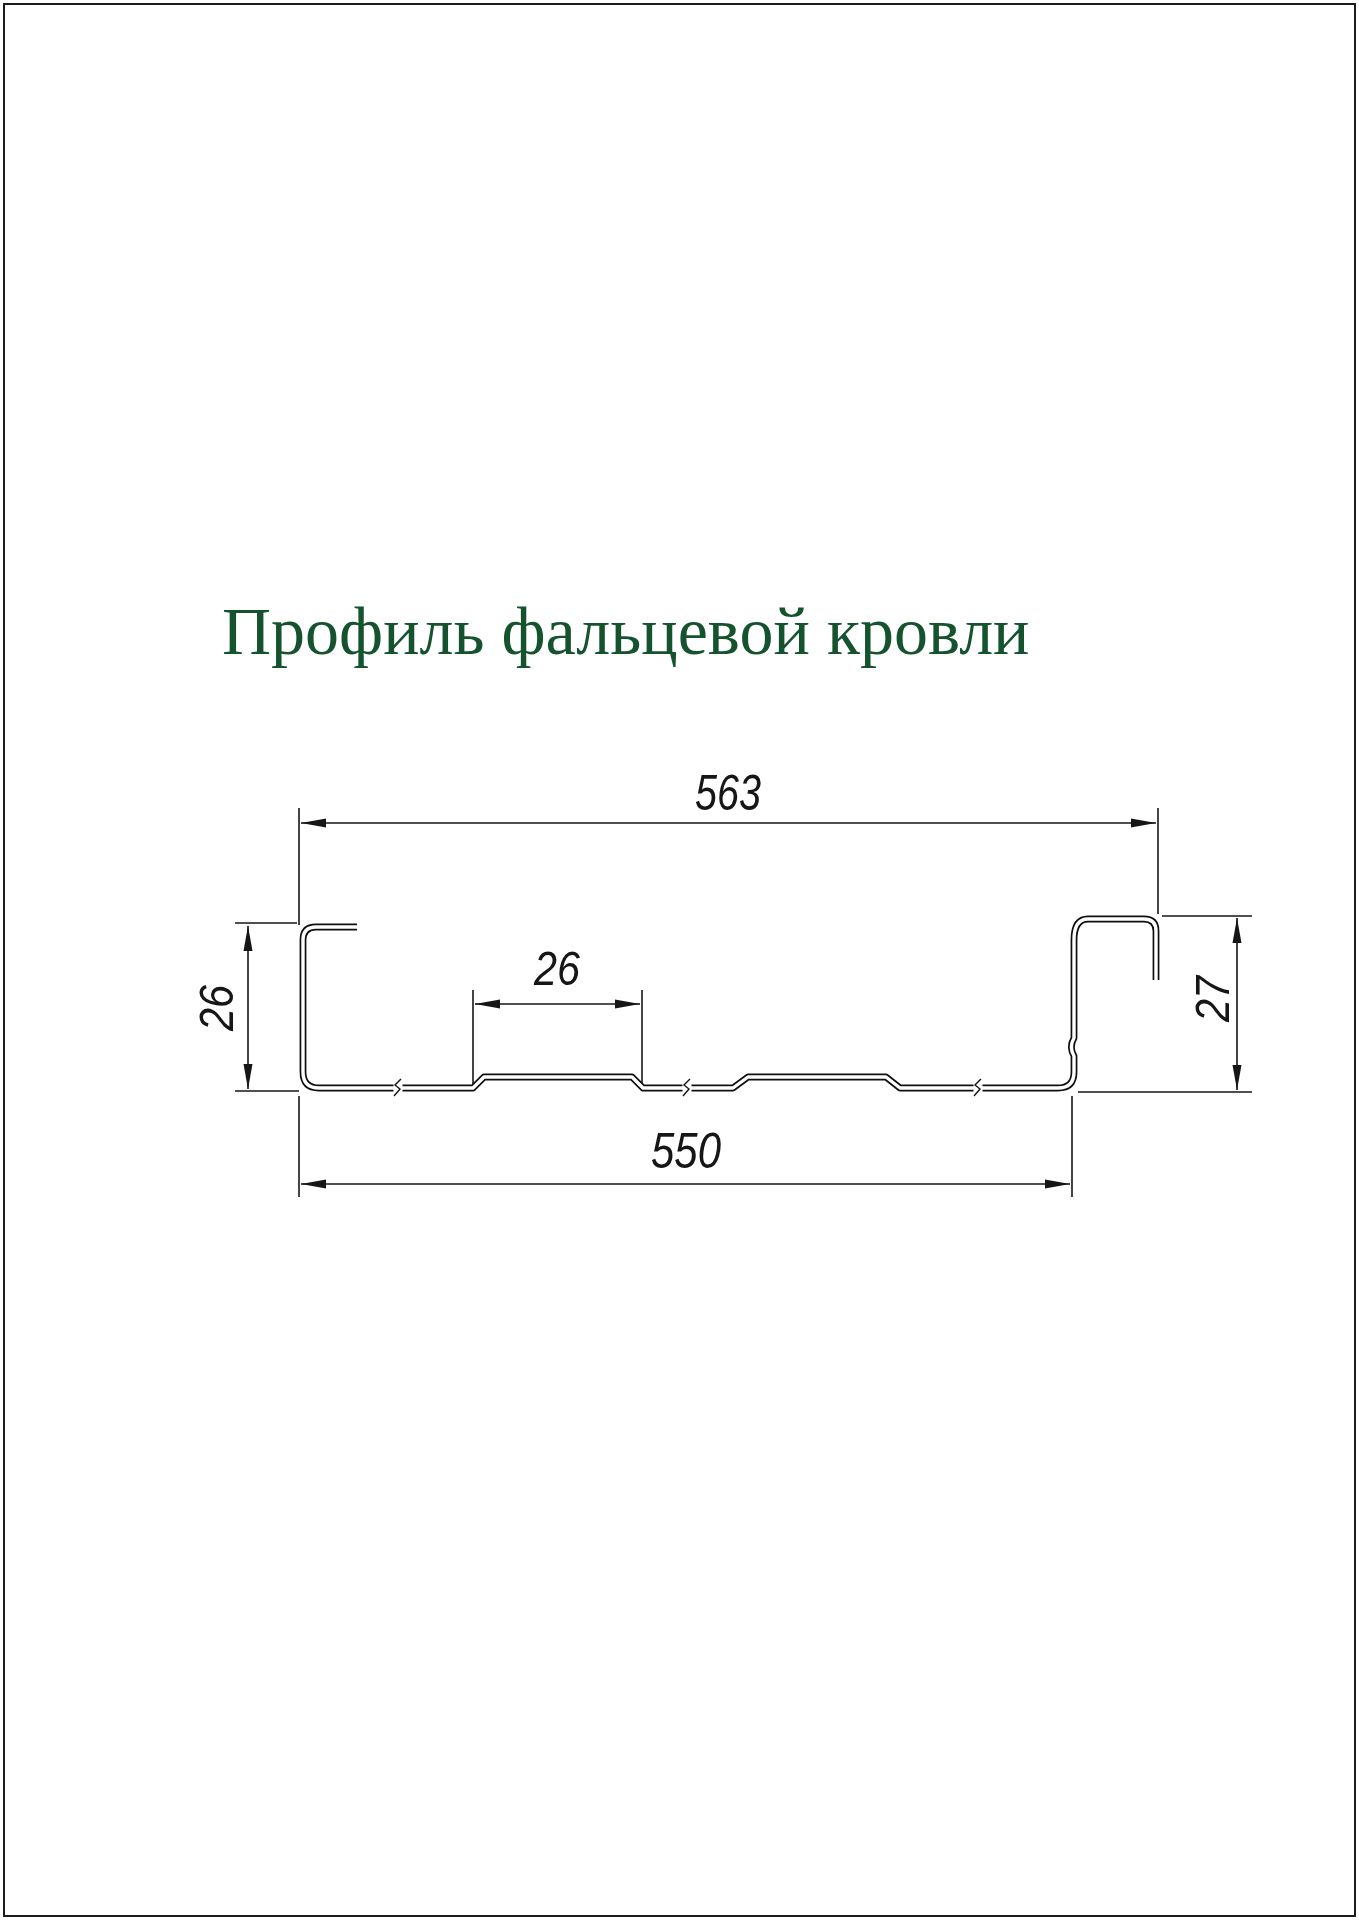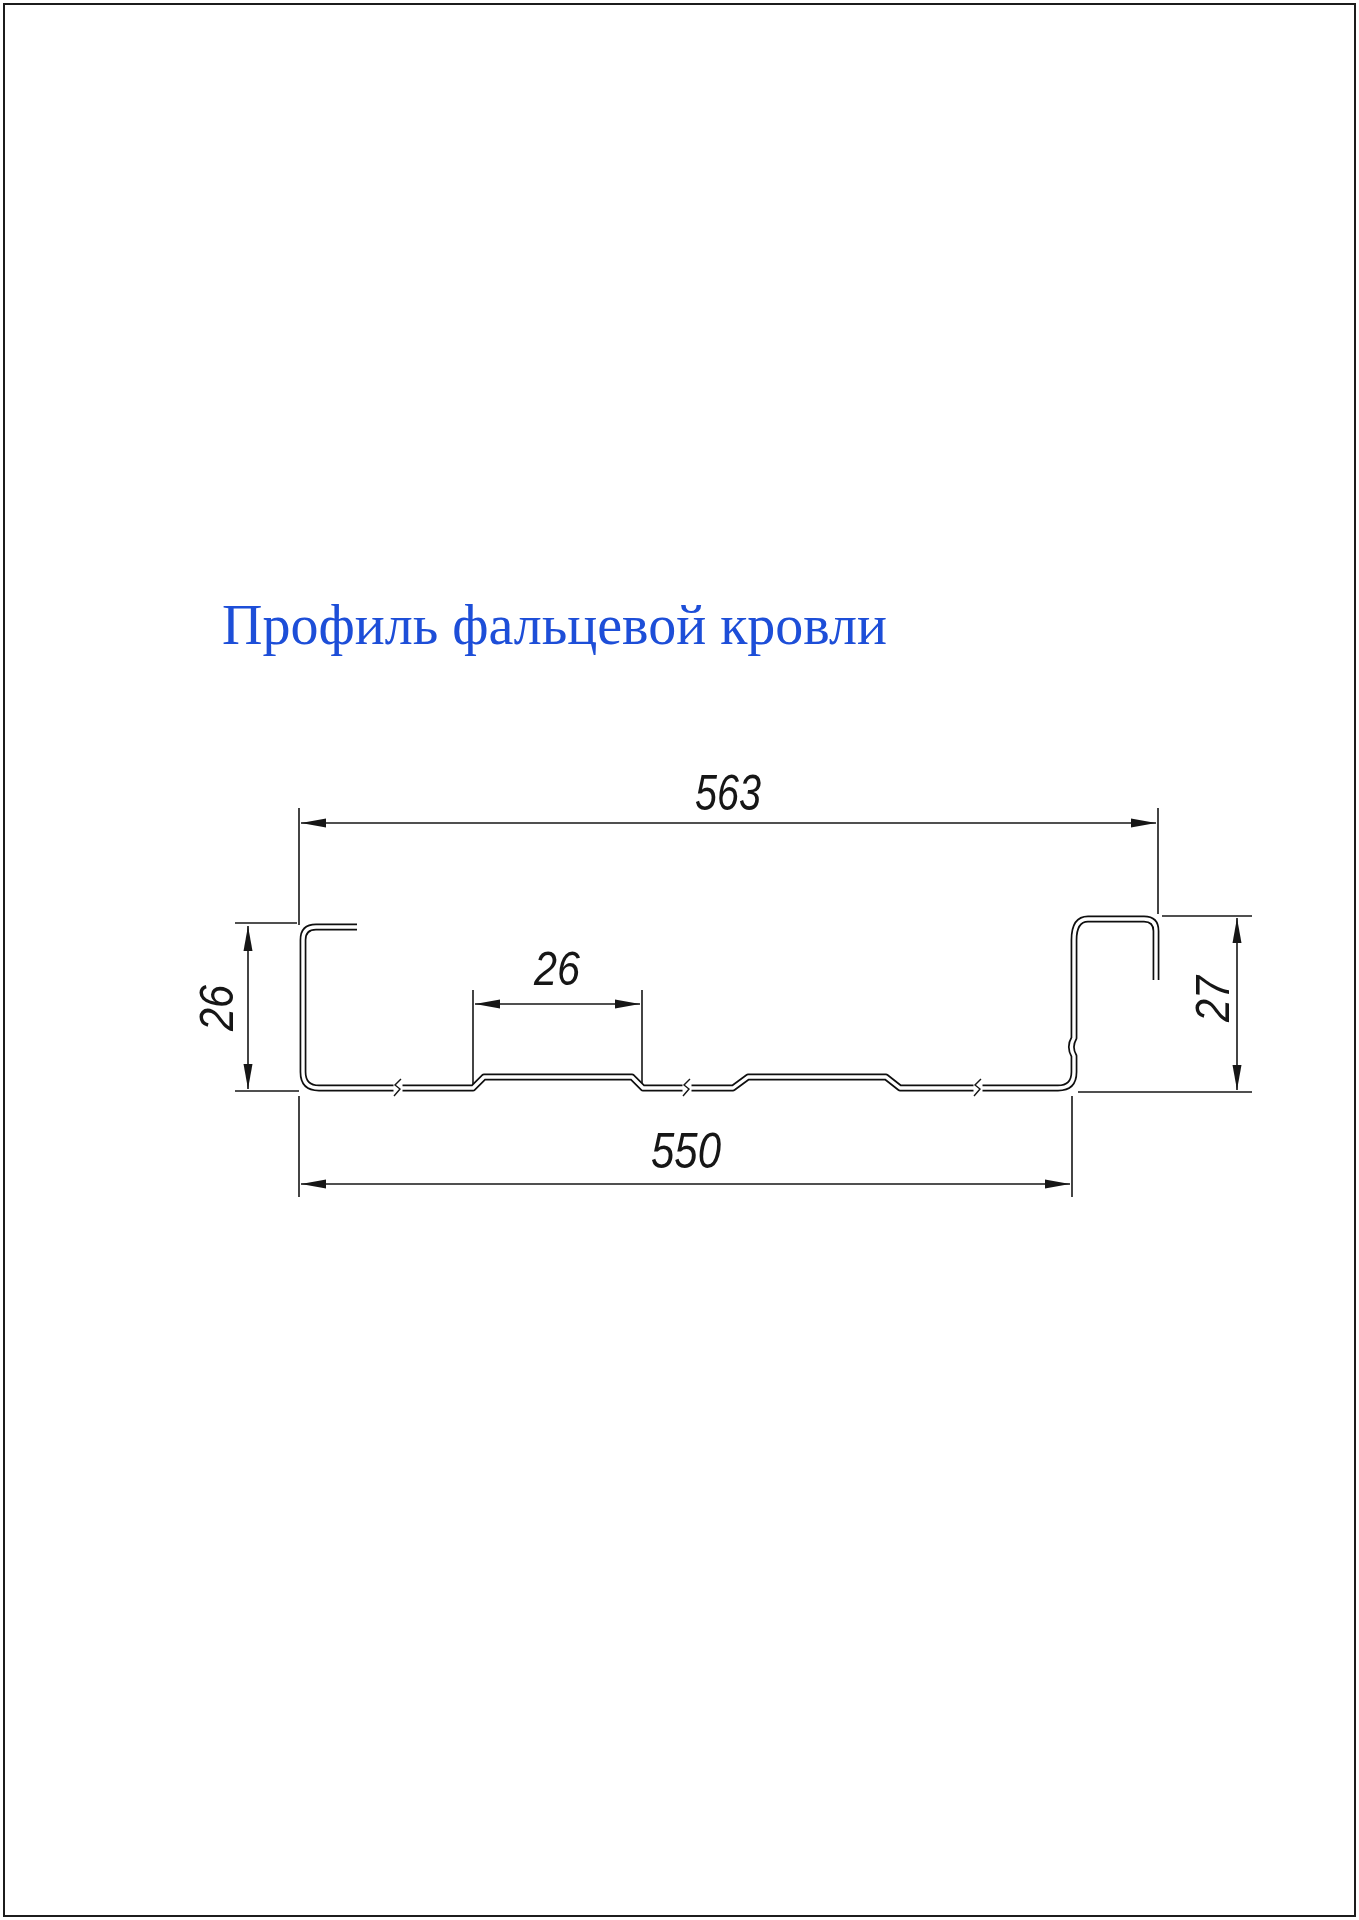--- a/index.html
+++ b/index.html
@@ -1,21 +1,21 @@
 <!DOCTYPE html>
 <html><head>
 <meta charset="utf-8">
 <style>
   html,body{margin:0;padding:0;background:#ffffff;}
   body{width:1359px;height:1920px;position:relative;font-family:"Liberation Serif",serif;}
   .sheet{position:absolute;inset:3px;border:2px solid #1c1c1c;background:#ffffff;}
   .page-title{
     position:absolute;left:222px;top:597px;
     font-family:"Liberation Serif",serif;
-    font-size:56px;line-height:1.0;color:#1d4ed8;white-space:nowrap;
+    font-size:68px;line-height:1.0;color:#14532d;white-space:nowrap;
     letter-spacing:0px;
   }
   svg.drawing{position:absolute;left:0;top:0;}
   .thin{stroke:#161616;stroke-width:1.6;fill:none;}
   .sheet-outer{stroke:#0f0f0f;stroke-width:6.8;fill:none;stroke-linecap:butt;stroke-linejoin:round;}
   .sheet-inner{stroke:#ffffff;stroke-width:3.4;fill:none;stroke-linecap:butt;stroke-linejoin:round;}
   .arrow{fill:#161616;stroke:none;}
   .dim-text{font-family:"Liberation Sans",sans-serif;font-style:italic;fill:#161616;}
   .dim-3{font-size:50px;}
   .dim-2{font-size:48px;}

